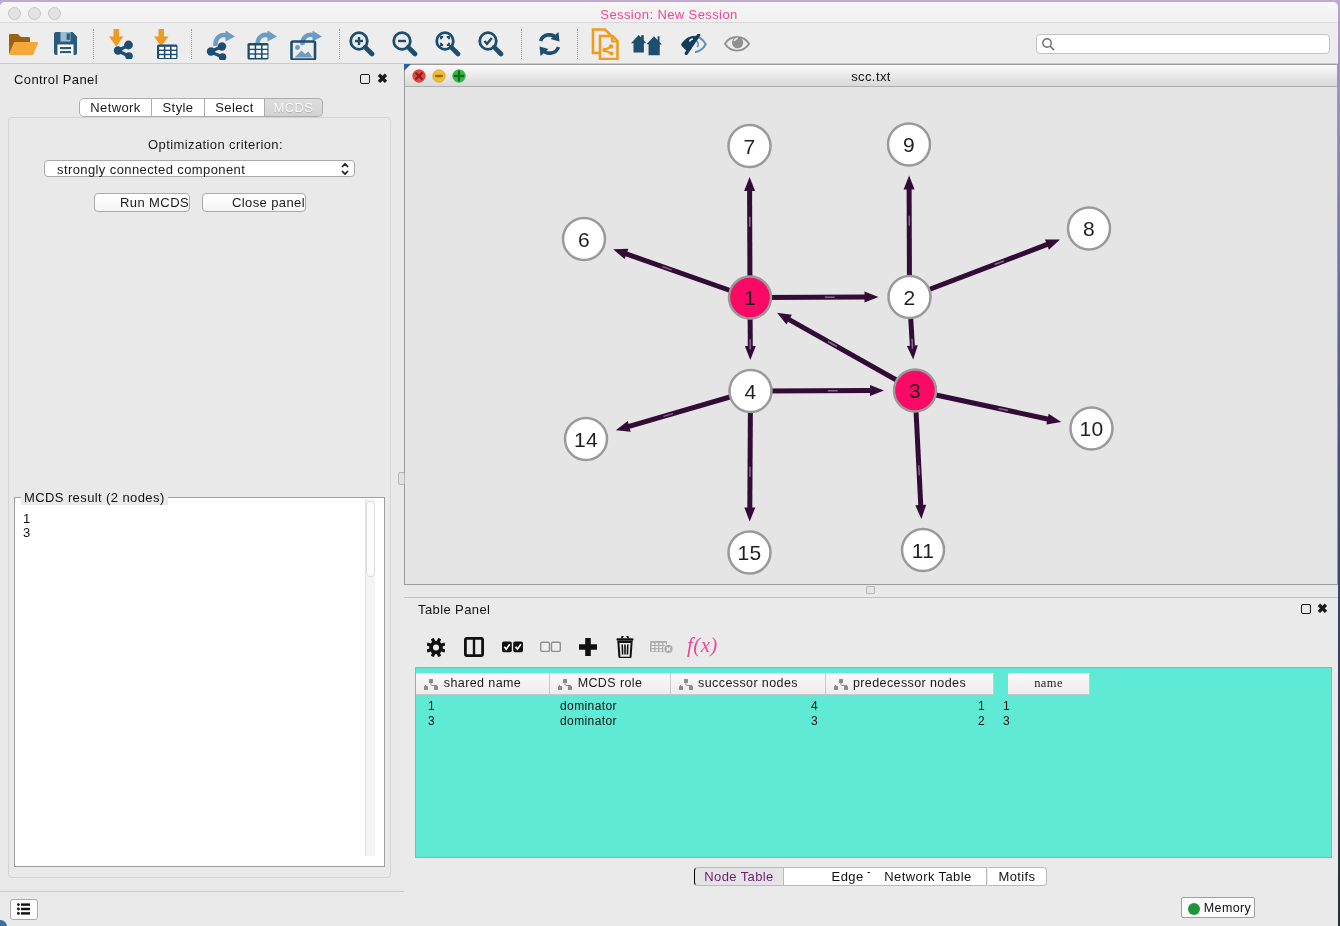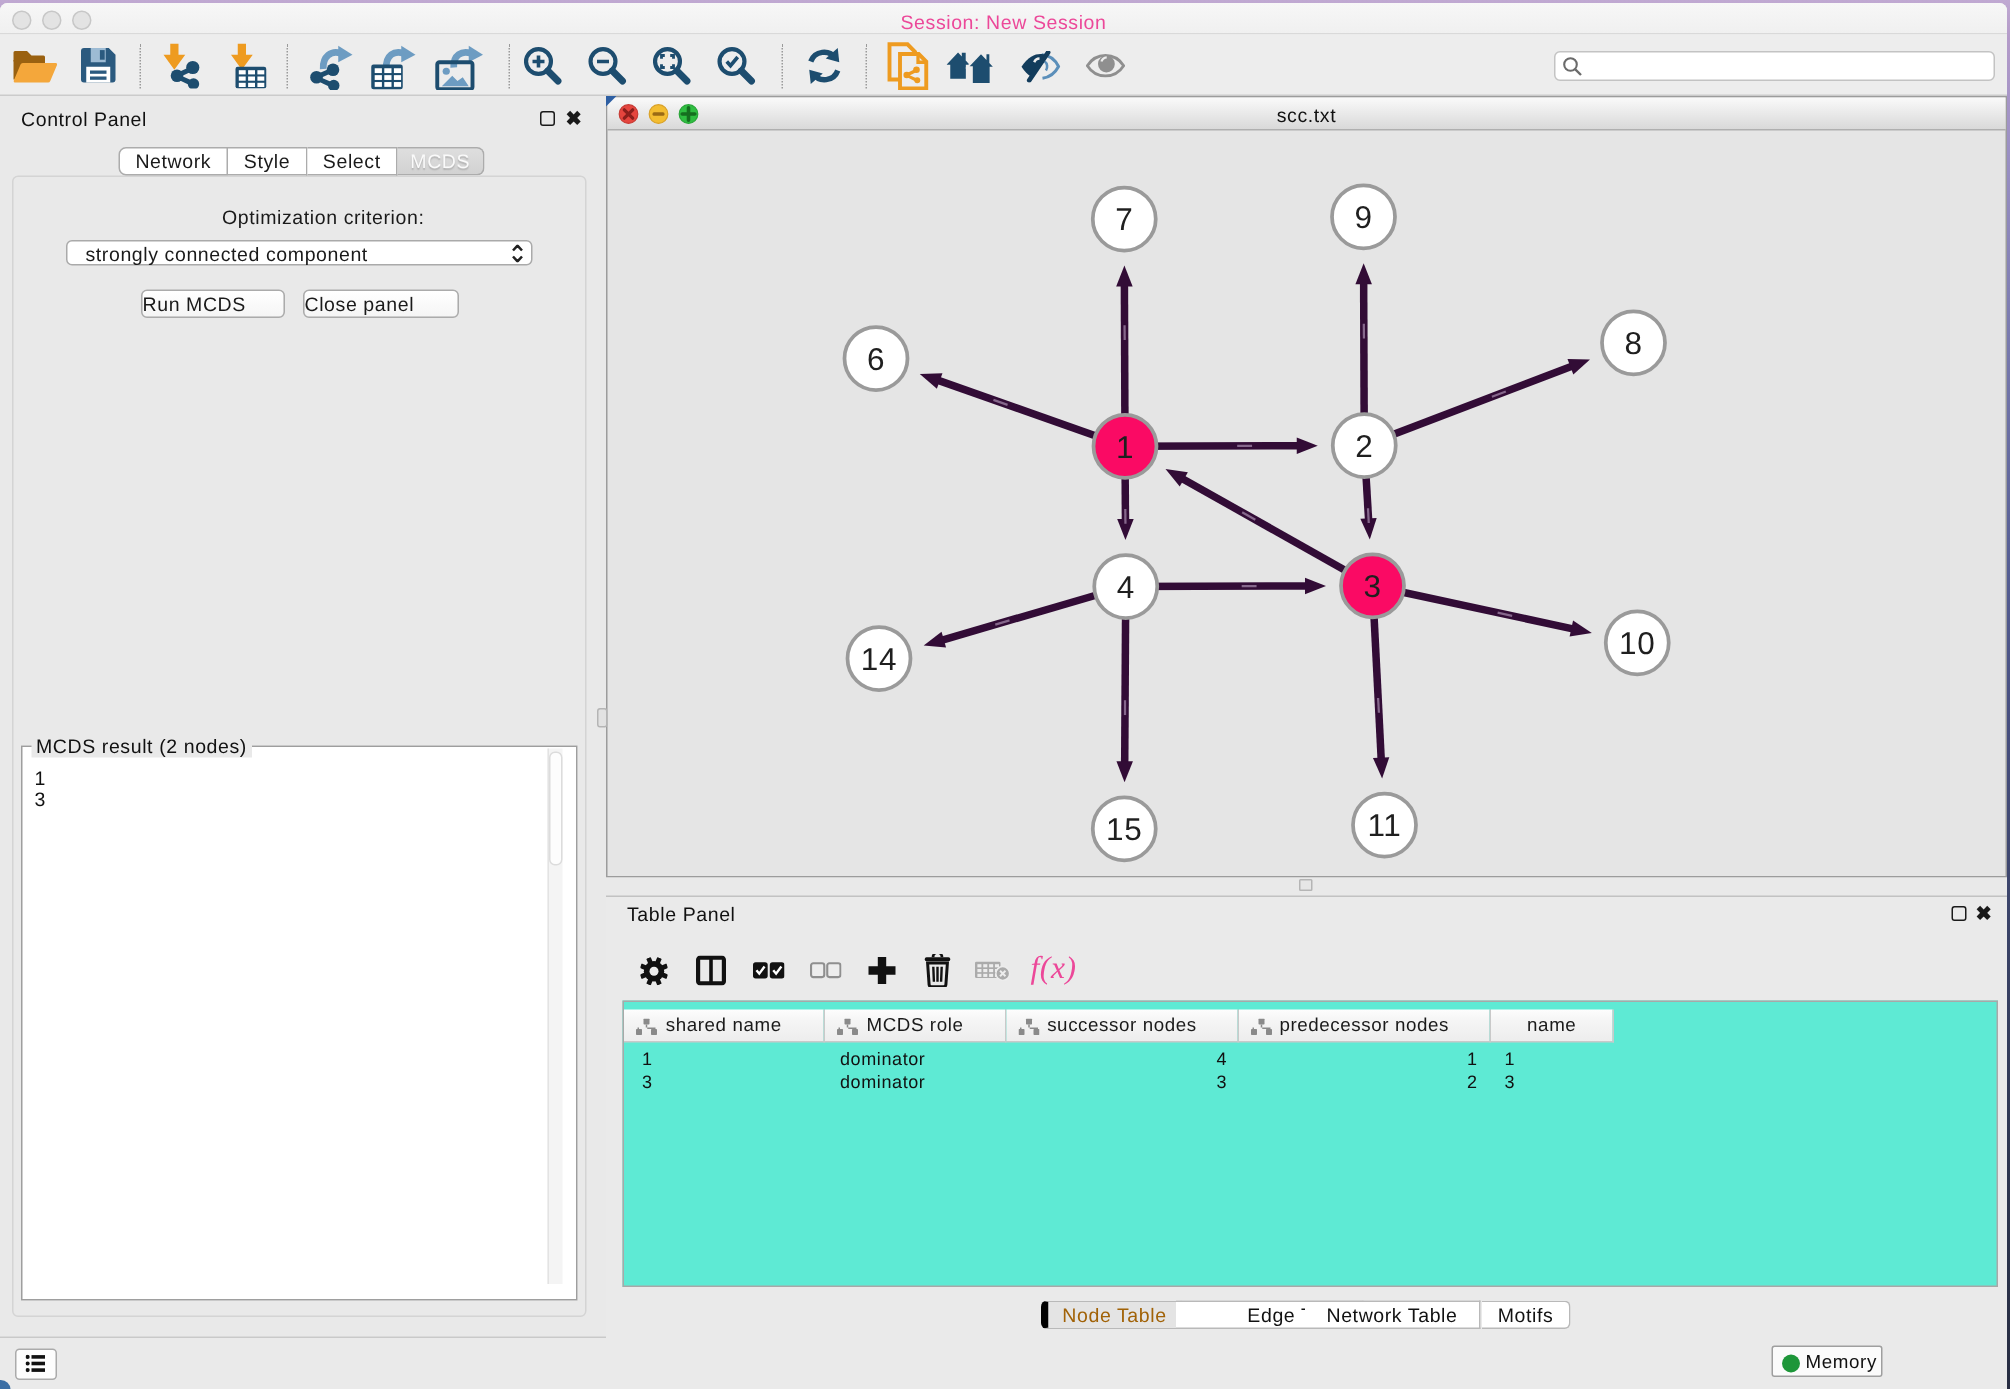--- a/index.html
+++ b/index.html
@@ -18,21 +18,21 @@
 .sqicon{position:absolute;width:8px;height:8px;border:1.5px solid #1a1a1a;border-radius:2px;}
 .xicon{position:absolute;font-size:13px;font-weight:bold;color:#1a1a1a;}
 #tabs{position:absolute;left:79px;top:98px;height:19px;display:flex;}
 .tab{height:17px;line-height:17px;border:1px solid #acacac;border-left:none;background:#fff;font-size:13px;text-align:center;color:#1a1a1a;}
 .tab.first{border-left:1px solid #acacac;border-radius:5px 0 0 5px;}
 .tab.last{border-radius:0 5px 5px 0;}
 .tab.sel{background:linear-gradient(#dedede,#d2d2d2);color:#fafafa;text-shadow:0 1px 1px #b0b0b0;}
 #cppanel{position:absolute;left:8px;top:117px;width:381px;height:759px;background:#e9e9e9;border:1px solid #d4d4d4;border-radius:4px;}
 #optlabel{position:absolute;left:8px;top:137px;width:383px;text-align:center;font-size:13px;color:#1a1a1a;padding-left:16px;}
 #cpselect{position:absolute;box-sizing:border-box;left:44px;top:160px;width:311px;height:17px;background:#fff;border:1px solid #aaa;border-radius:4px;font-size:13px;line-height:17px;padding-left:12px;color:#1a1a1a;}
-.cpbtn{position:absolute;top:193px;height:17px;background:linear-gradient(#ffffff,#f5f5f5);border:1px solid #ababab;border-radius:4px;font-size:13px;line-height:17px;text-align:left;color:#1a1a1a;}
+.cpbtn{position:absolute;top:193px;height:17px;background:linear-gradient(#ffffff,#f5f5f5);border:1px solid #ababab;border-radius:4px;font-size:13px;line-height:17px;text-align:right;color:#1a1a1a;}
 #mcdsbox{position:absolute;left:14px;top:497px;width:369px;height:368px;background:#fff;border:1px solid #9e9e9e;}
 #mcdsleg{position:absolute;left:6px;top:-8px;background:#e9e9e9;font-size:13px;color:#111;padding:0 3px;}
 #mcdstext{position:absolute;left:8px;top:14px;font-size:13px;color:#111;line-height:14px;}
 #mcdssb{position:absolute;right:9px;top:1px;width:9px;height:357px;background:#f4f4f4;border-left:1px solid #e3e3e3;}
 #mcdsthumb{position:absolute;left:0px;top:2px;width:7px;height:74px;background:#fdfdfd;border:1px solid #dcdcdc;border-radius:4px;}
 
 #statusbar{position:absolute;left:0;top:891px;width:1338px;height:35px;background:#eaeaea;border-top:1px solid #c9c9c9;}
 #listbtn{position:absolute;left:10px;top:899px;width:26px;height:19px;background:#fdfdfd;border:1px solid #ababab;border-radius:3px;}
 #membtn{position:absolute;left:1181px;top:897px;width:74px;height:21px;background:#fbfbfb;border:1px solid #9f9f9f;border-radius:2px;font-size:12.5px;line-height:21px;text-align:center;color:#111;padding-left:19px;box-sizing:border-box;}
 #memdot{position:absolute;left:6px;top:5px;width:12px;height:12px;border-radius:50%;background:#1d9639;}
@@ -322,21 +322,21 @@
       </div>
     <div class="hcell" style="left:134px;width:120px;">
         <div class="htext">MCDS role</div>
       </div>
     <div class="hcell" style="left:255px;width:154px;">
         <div class="htext">successor nodes</div>
       </div>
     <div class="hcell" style="left:410px;width:167px;">
         <div class="htext">predecessor nodes</div>
       </div>
-    <div class="hcell" style="left:578px;width:81px;">
+    <div class="hcell" style="left:592px;width:81px;font-family:Liberation Serif, serif;">
         <div class="htext">name</div>
       </div>
     <svg class="abs" style="left:8px;top:11px;" width="14" height="12" viewBox="0 0 14 12">
         <g fill="#8a8a8a">
           <rect x="5" y="0" width="4" height="4" rx="0.5"></rect>
           <rect x="0" y="7" width="4" height="4" rx="0.5"></rect>
           <rect x="10" y="7" width="4" height="4" rx="0.5"></rect>
           <path d="M6.5 4 h1 v2 h-5.5 v1.5 h-1 V6 H6.5 z M7.5 6 H13 v2.5 h-1 V7 H7.5 z"></path>
         </g>
       </svg>
@@ -368,21 +368,21 @@
     <div class="rtext" style="left:144px;top:31px;">dominator</div>
     <div class="rtext" style="left:255px;top:31px;width:147px;text-align:right;">4</div>
     <div class="rtext" style="left:410px;top:31px;width:159px;text-align:right;">1</div>
     <div class="rtext" style="left:587px;top:31px;">1</div>
     <div class="rtext" style="left:12px;top:46px;">3</div>
     <div class="rtext" style="left:144px;top:46px;">dominator</div>
     <div class="rtext" style="left:255px;top:46px;width:147px;text-align:right;">3</div>
     <div class="rtext" style="left:410px;top:46px;width:159px;text-align:right;">2</div>
     <div class="rtext" style="left:587px;top:46px;">3</div>
   </div>
-  <div class="btab" style="left:290px;width:88px;background:#e4e4e4;color:#a16207;border-left:5px solid #000000;border-radius:4px 0 0 4px;">Node Table</div>
+  <div class="btab" style="left:290px;width:88px;background:#e4e4e4;color:#701a75;border-left:1px solid #000000;border-radius:4px 0 0 4px;">Node Table</div>
   <div class="btab" style="left:380px;width:84px;padding-left:40px;">Edge Table</div>
   <div class="btab" style="left:466px;width:116px;">Network Table</div>
   <div class="btab" style="left:584px;width:58px;border-radius:0 4px 4px 0;">Motifs</div>
 </div>
 
 <svg class="abs" style="left:404px;top:64px;" width="7" height="7" viewBox="0 0 7 7">
     <path d="M0 0 H7 L0 7 z" fill="#2e5fa3"></path>
   </svg>
 <svg class="abs" style="left:412px;top:69px;" width="54" height="14" viewBox="0 0 54 14">
 <circle cx="7" cy="7" r="6.2" fill="#e5453e" stroke="#c63b34" stroke-width="0.8"></circle>

